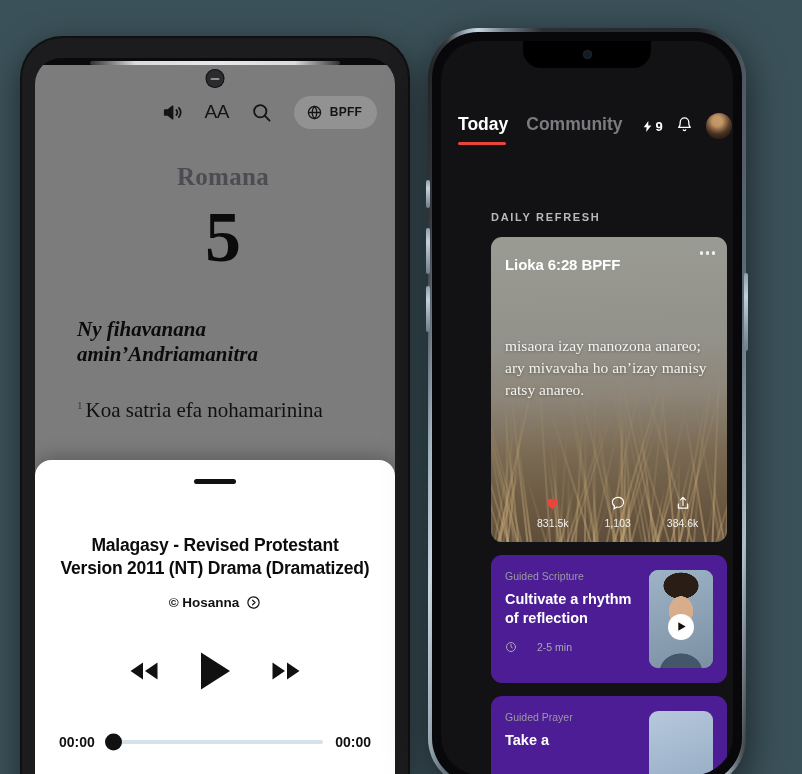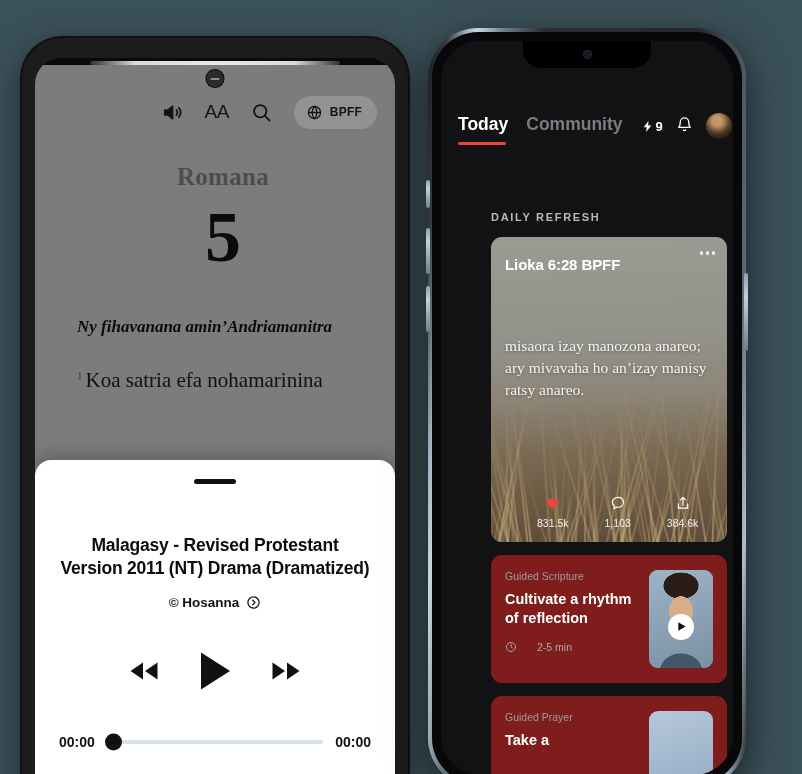--- a/index.html
+++ b/index.html
@@ -63,21 +63,21 @@
     font-weight:700; font-size:25px; color:#4c4c52; letter-spacing:.3px;
     margin-top:24px;
   }
   .chapter-num{
     text-align:center; font-family:"Liberation Serif", serif;
     font-weight:700; font-size:72px; color:#0b0b0b; line-height:1;
     margin-top:10px;
   }
   .section-head{
     font-family:"Liberation Serif", serif; font-style:italic; font-weight:700;
-    font-size:17px; color:#0b0b0b; line-height:1.18; margin-top:44px;
+    font-size:21px; color:#0b0b0b; line-height:1.18; margin-top:44px;
   }
   .verse-body{
     font-family:"Liberation Serif", serif; font-size:21px; color:#111;
     line-height:1.5; margin-top:28px;
   }
   .verse-body sup{ font-size:11px; vertical-align:super; color:#3a3a3a; margin-right:3px; }
 
   
   #player-sheet{
     position:absolute; left:0; right:0; bottom:0; top:395px;
@@ -190,21 +190,21 @@
   }
   .votd-actions{
     position:absolute; left:10px; right:10px; bottom:13px;
     display:flex; justify-content:space-around; align-items:flex-end;
   }
   .act{ display:flex; flex-direction:column; align-items:center; gap:6px;
         font-size:10.5px; color:#f2f1ee; font-weight:500;margin-left:36px; }
 
   .list-card{
     position:relative; margin-top:13px; height:128px;
-    background:#7f1d1d; border-radius:11px; padding:15px 14px;
+    background:#4c1d95; border-radius:11px; padding:15px 14px;
     display:flex; overflow:hidden;
   }
   .lc-left{ flex:1; padding-right:8px; }
   .lc-kicker{ font-size:10.5px; color:#9b9ba0; font-weight:500; }
   .lc-title{ font-size:14.5px; font-weight:700; color:#fff; line-height:1.28; margin-top:8px; }
   .lc-meta{ display:flex; align-items:center; gap:20px; margin-top:14px;
             font-size:10.5px; color:#a9a9ae; }
   .lc-thumb{ position:relative; width:64px; border-radius:9px; overflow:hidden; flex:none;
              background:linear-gradient(160deg,#8fa7bd,#6c8096); }
   .thumb-face{

